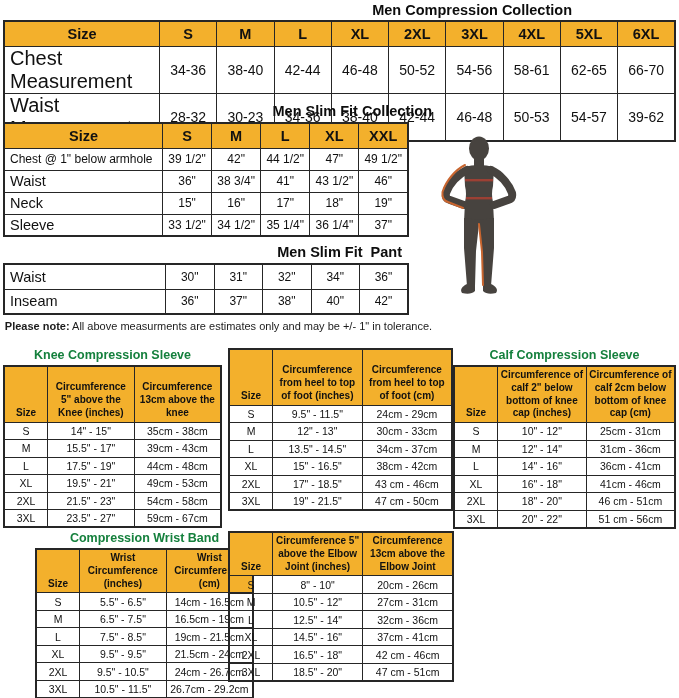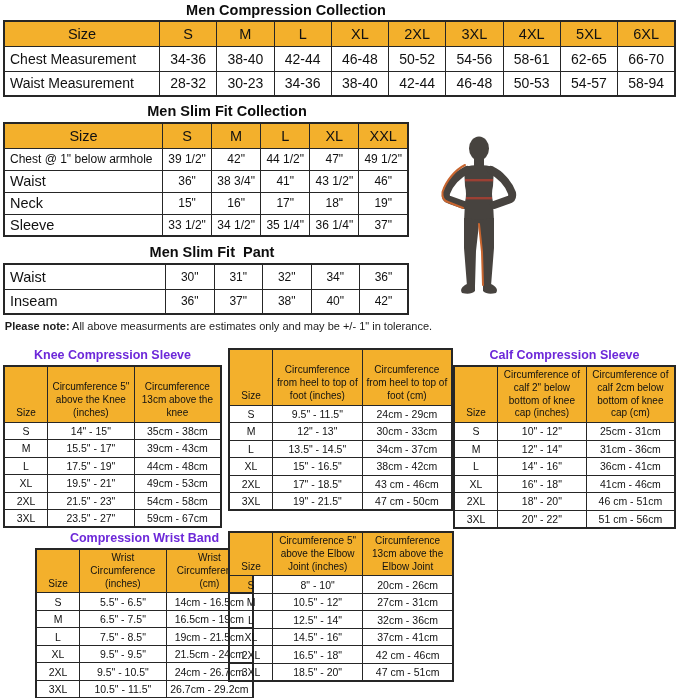--- a/index.html
+++ b/index.html
@@ -1,34 +1,34 @@
 <!DOCTYPE html>
 <html style="--header-bg: #F3B02C; --border: #262626; --text: #111111; --figure-gray: #47433F; --measure-red: #9C4034; --measure-orange: #C8652F;"><head>
 <meta charset="utf-8">
 <style>
   html,body{margin:0;padding:0;background:#fff;}
   .canvas{position:relative;width:679px;height:698px;background:#fff;overflow:hidden;
           font-family:"Liberation Sans",sans-serif;color:var(--text,#111);}
-  .ttl{position:absolute;font-weight:bold;text-align:center;white-space:pre;
+  .ttl{position:absolute;font-weight:bold;text-align:right;white-space:pre;
        font-size:14.5px;color:#0d0d0d;}
   table.tbl{border-collapse:collapse;table-layout:fixed;
             border:2px solid var(--border,#262626);}
   .tbl th,.tbl td{border:1px solid var(--border,#262626);text-align:center;
                   vertical-align:middle;padding:0 2px;overflow:hidden;}
-  .tbl thead th{background:var(--header-bg,#F3B02C);font-weight:normal;}
+  .tbl thead th{background:var(--header-bg,#F3B02C);font-weight:bold;}
 
   .pos{position:absolute;}
   
   .ttl-main{top:2px;left:0;width:572px;}
   .t-main{left:3px;top:20px;width:673px;}
   .t-main thead tr{height:25px;}
   .t-main thead th{font-size:14.5px;}
   .t-main thead th:first-child{width:150px;}
   .t-main tbody tr{height:25px;}
-  .t-main tbody th{font-weight:normal;font-size:14px;text-align:left;padding-left:5px;}
+  .t-main tbody th{font-weight:normal;font-size:20px;text-align:left;padding-left:5px;}
   .t-main tbody td{font-size:14px;}
 
   
   .ttl-slim{top:103px;left:22px;width:410px;}
   .t-slim{left:3px;top:122px;width:406px;}
   .t-slim thead tr{height:25px;}
   .t-slim thead th{font-size:14.5px;}
   .t-slim thead th:first-child{width:153px;}
   .t-slim tbody tr{height:22px;}
   .t-slim tbody th{font-weight:normal;font-size:14.5px;text-align:left;padding-left:5px;}
@@ -44,21 +44,21 @@
   .t-pant tbody td{font-size:12px;}
 
   
   .note{position:absolute;top:319px;left:0;width:437px;text-align:center;
         font-size:11px;line-height:1.3;color:#1c1c1c;}
   .note .b{font-weight:bold;}
 
   
   .blk{position:absolute;}
   .small-ttl{font-weight:bold;font-size:12.5px;text-align:center;white-space:pre;
-             margin:0 0 3px 0;color:#6d28d9;}
+             margin:0 0 3px 0;color:#15803d;}
   .blk table.tbl{width:100%;}
   .t-small thead th{font-size:10px;vertical-align:bottom;padding:2px;line-height:1.28;}
   .t-small thead th:first-child{width:38px;}
   .t-small tbody tr{height:17.5px;}
   .t-small tbody th{font-weight:normal;}
   .t-small tbody th,.t-small tbody td{font-size:10.5px;}
   .hdr-tall thead tr{height:56px;}
   .hdr-short thead tr{height:42px;}
   .blk-knee{left:3px;top:348px;width:219px;}
   .blk-ankle{left:228px;top:348px;width:225px;}
@@ -106,21 +106,21 @@
         <tr>
           <th>Waist Measurement</th>
           <td>28-32</td>
           <td>30-23</td>
           <td>34-36</td>
           <td>38-40</td>
           <td>42-44</td>
           <td>46-48</td>
           <td>50-53</td>
           <td>54-57</td>
-          <td>58-94</td>
+          <td>39-62</td>
         </tr>
       </tbody>
     </table>
 
   <div class="ttl ttl-slim">Men Slim Fit Collection</div>
   <table class="tbl pos t-slim">
       <thead>
         <tr>
           <th>Size</th>
           <th>S</th>

